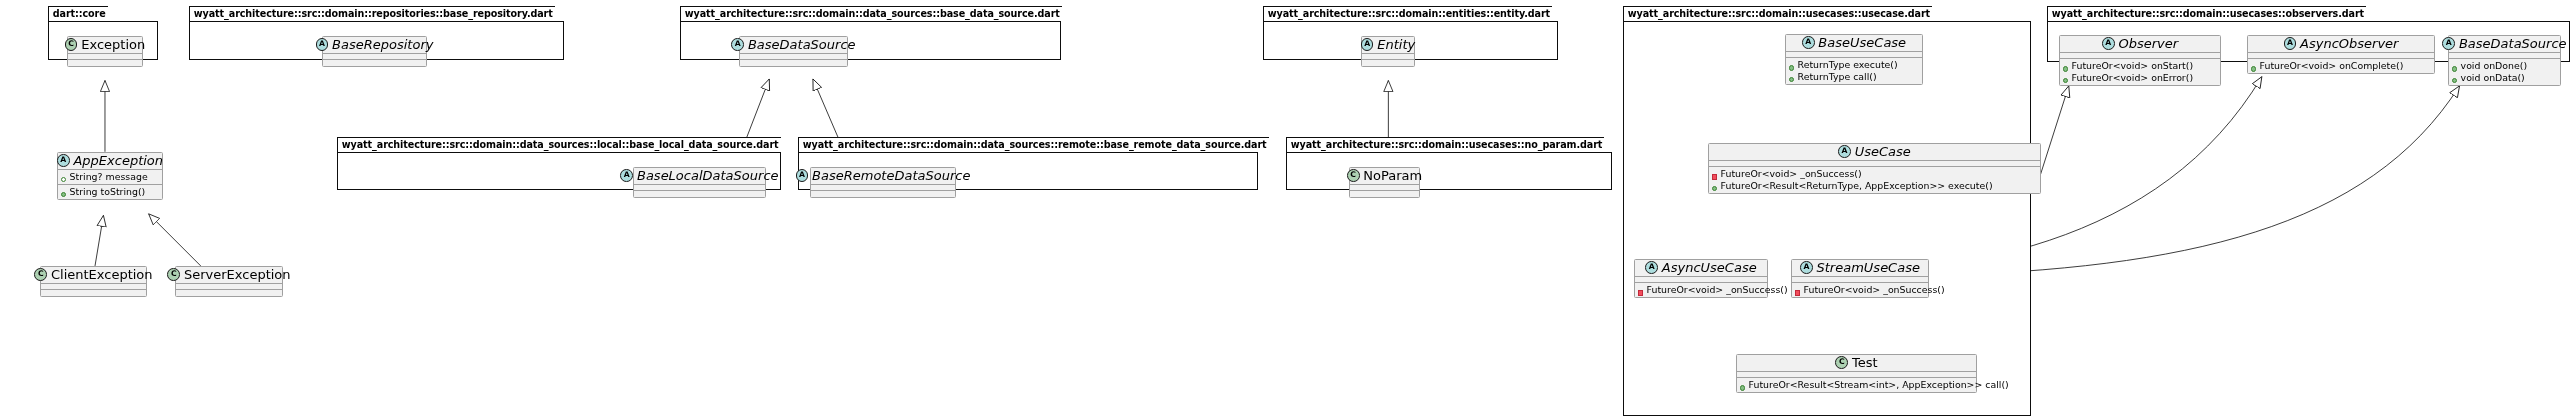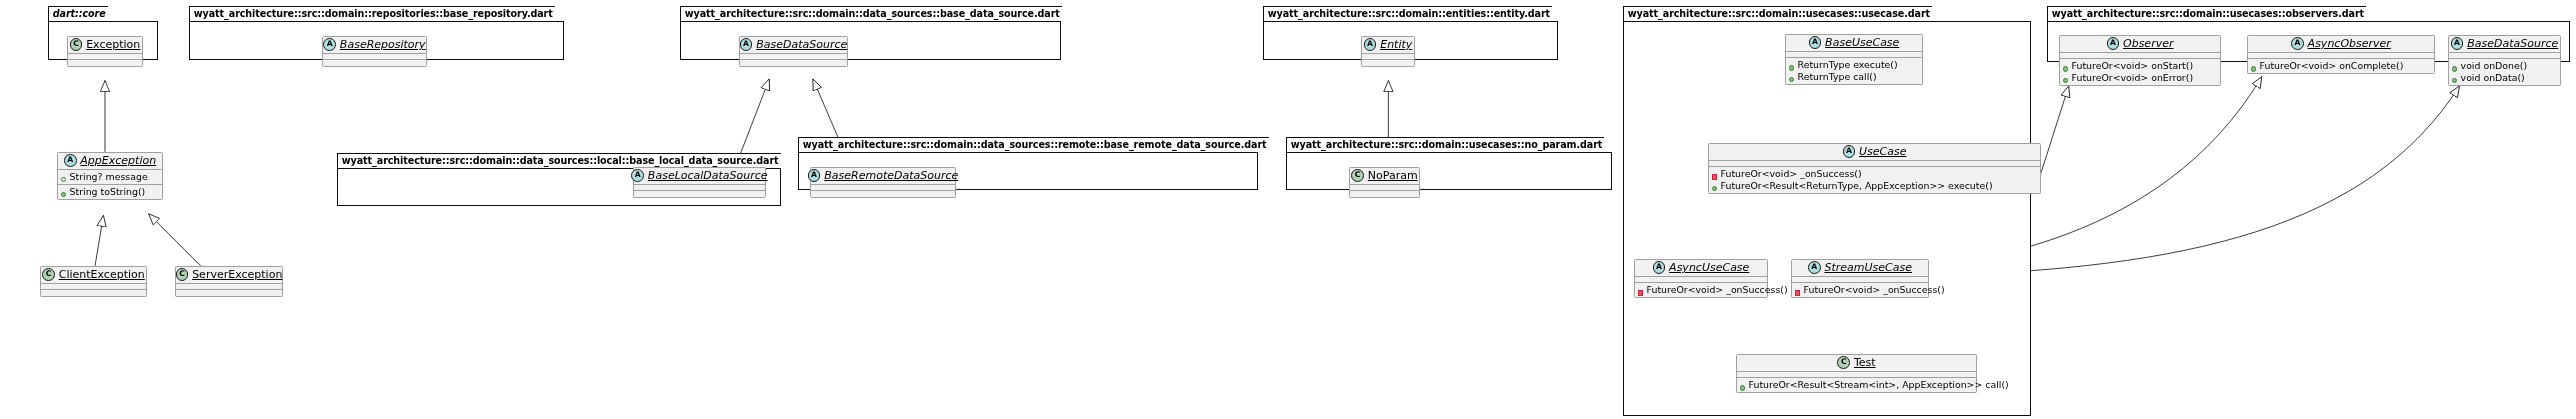--- a/index.html
+++ b/index.html
@@ -97,24 +97,23 @@
     font-size: 7.7px;
     font-weight: bold;
     line-height: 10px;
     text-align: center;
     color: #000000;
     font-family: "DejaVu Sans", "Liberation Sans", sans-serif;
   }
   .stereo.abstract { background: #adddde; }
   .stereo.concrete { background: #add1b2; }
   .cls-title {
-    font-size: 11px;
+    font-size: 13px;
     color: #000000;
     white-space: nowrap;
-    text-decoration: underline;
   }
   .cls-title.italic { font-style: italic; }
   .cls-sep {
     height: 0;
     border-top: 0.8px solid #a0a0a0;
   }
   .cls-compartment {
     padding: 0.8px 3.1px 1.5px 3.1px;
     min-height: 4.6px;
     box-sizing: border-box;
@@ -173,21 +172,21 @@
       <path d="M2400,462 L2430,391"></path>
 
       <path d="M2663,228 L2700,112"></path>
 
       <path d="M2307,362 C2560,362 2820,320 2952,100"></path>
 
       <path d="M2517,360 C2850,350 3090,300 3210,112"></path>
     </g>
   </svg>
 
-<div class="pkg" style="left: 48px; top: 6.1px; width: 110px; height: 54px; font-style: italic;"><div class="pkg-tab">dart::core</div><div class="pkg-body" style="top: 14.6px; width: 110px; height: 39px;"></div></div>
+<div class="pkg" style="left: 48px; top: 6.1px; width: 110px; height: 54px;"><div class="pkg-tab">dart::core</div><div class="pkg-body" style="top: 14.6px; width: 110px; height: 39px;"></div></div>
     <div class="cls" style="left: 67px; top: 36px; width: 76px;">
       <div class="cls-header">
         <div class="stereo concrete">C</div>
         <div class="cls-title">Exception</div>
       </div>
       <div class="cls-sep"></div>
       <div class="cls-compartment empty"></div>
       <div class="cls-sep"></div>
       <div class="cls-compartment empty"></div>
     </div>
@@ -257,21 +256,21 @@
     <div class="cls" style="left: 175px; top: 266px; width: 108px;">
       <div class="cls-header">
         <div class="stereo concrete">C</div>
         <div class="cls-title">ServerException</div>
       </div>
       <div class="cls-sep"></div>
       <div class="cls-compartment empty"></div>
       <div class="cls-sep"></div>
       <div class="cls-compartment empty"></div>
     </div>
-    <div class="pkg" style="left: 337px; top: 137px; width: 429px; height: 52px; margin-top: 16px;"><div class="pkg-tab">wyatt_architecture::src::domain::data_sources::local::base_local_data_source.dart</div><div class="pkg-body" style="top: 14.6px; width: 444px; height: 38px;"></div></div>
+    <div class="pkg" style="left: 337px; top: 137px; width: 429px; height: 52px;"><div class="pkg-tab">wyatt_architecture::src::domain::data_sources::local::base_local_data_source.dart</div><div class="pkg-body" style="top: 14.6px; width: 444px; height: 38px;"></div></div>
     <div class="cls" style="left: 633px; top: 167px; width: 133px;">
       <div class="cls-header">
         <div class="stereo abstract">A</div>
         <div class="cls-title italic">BaseLocalDataSource</div>
       </div>
       <div class="cls-sep"></div>
       <div class="cls-compartment empty"></div>
       <div class="cls-sep"></div>
       <div class="cls-compartment empty"></div>
     </div>

